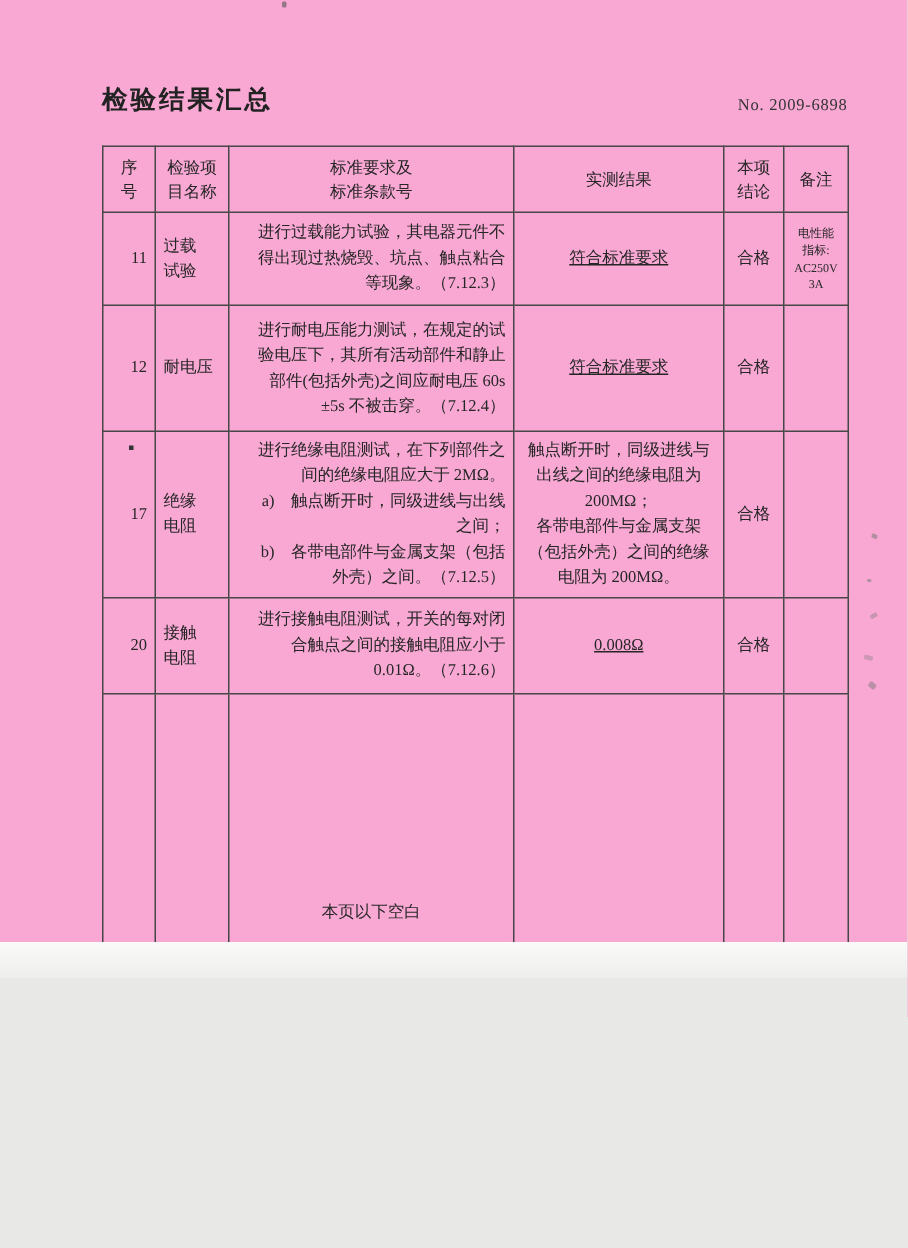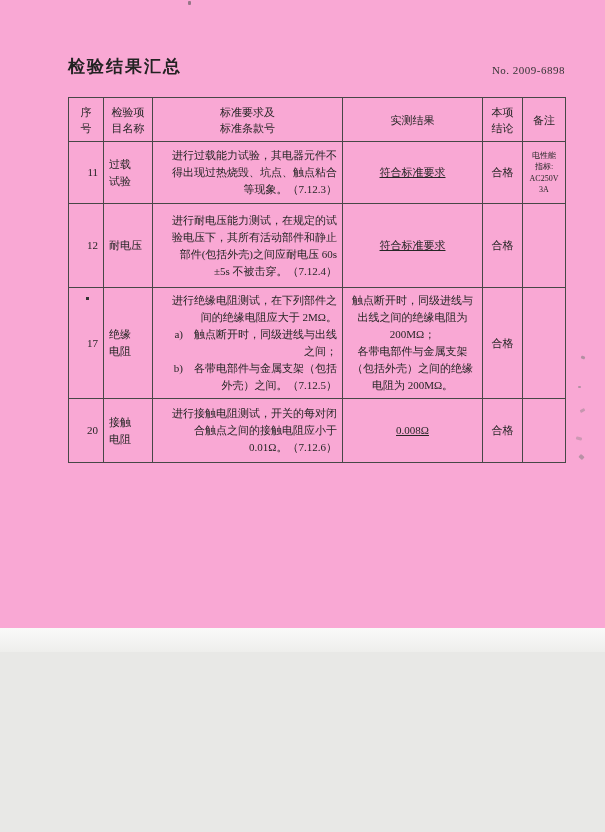--- a/index.html
+++ b/index.html
@@ -148,20 +148,28 @@
       <td class="c-name">接触
 电阻</td>
       <td class="c-req">进行接触电阻测试，开关的每对闭
 合触点之间的接触电阻应小于
 0.01Ω。（7.12.6）</td>
       <td class="c-res-c">0.008Ω</td>
       <td class="c-concl">合格</td>
       <td class="c-remark"></td>
     </tr>
 
+    <tr style="height:291px">
+      <td></td>
+      <td></td>
+      <td class="c-blank-note">本页以下空白</td>
+      <td></td>
+      <td></td>
+      <td></td>
+    </tr>
   </tbody>
     </table>
 
   <div class="footer-page">共 5 页　第 4 页</div>
 
   <span class="edge-mark m1"></span>
   <span class="edge-mark m2"></span>
   <span class="edge-mark m3"></span>
   <span class="edge-mark m4"></span>
   <span class="edge-mark m5"></span>

